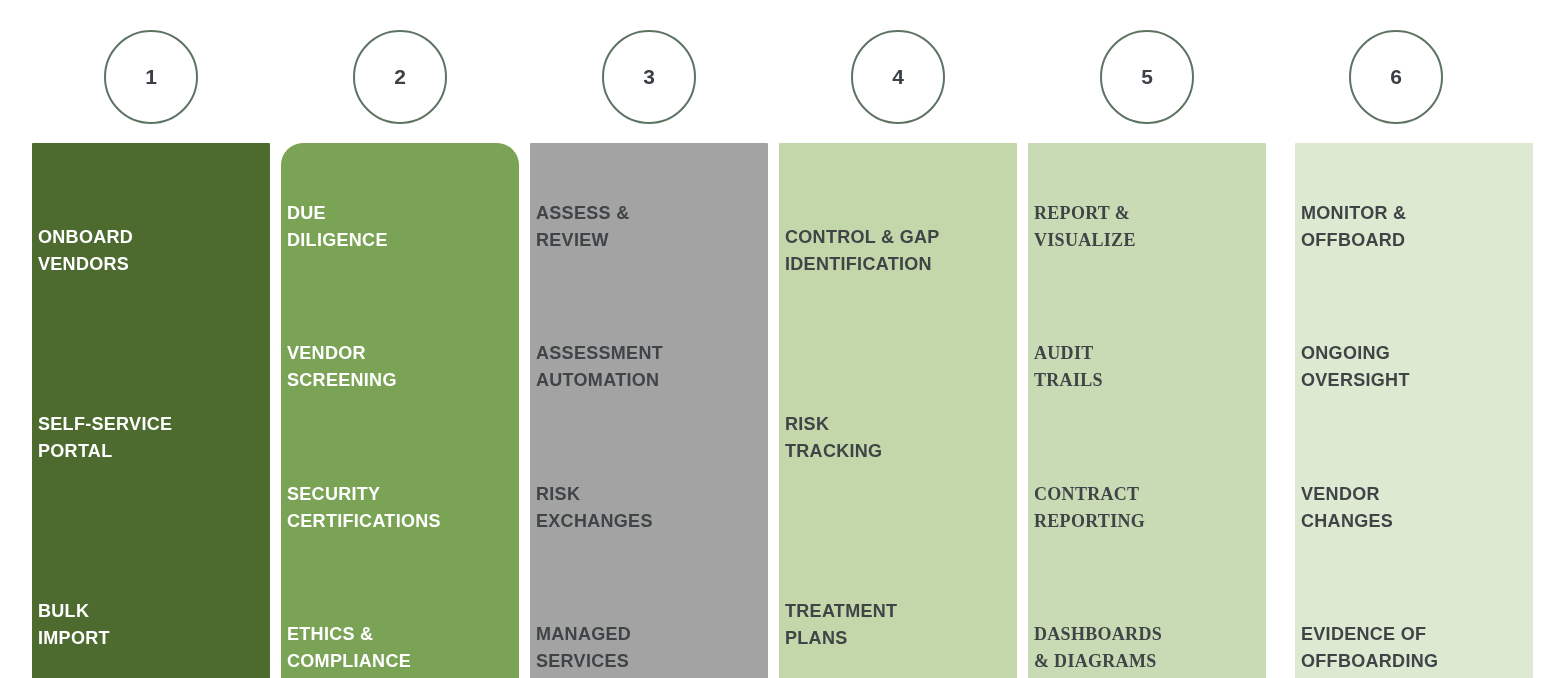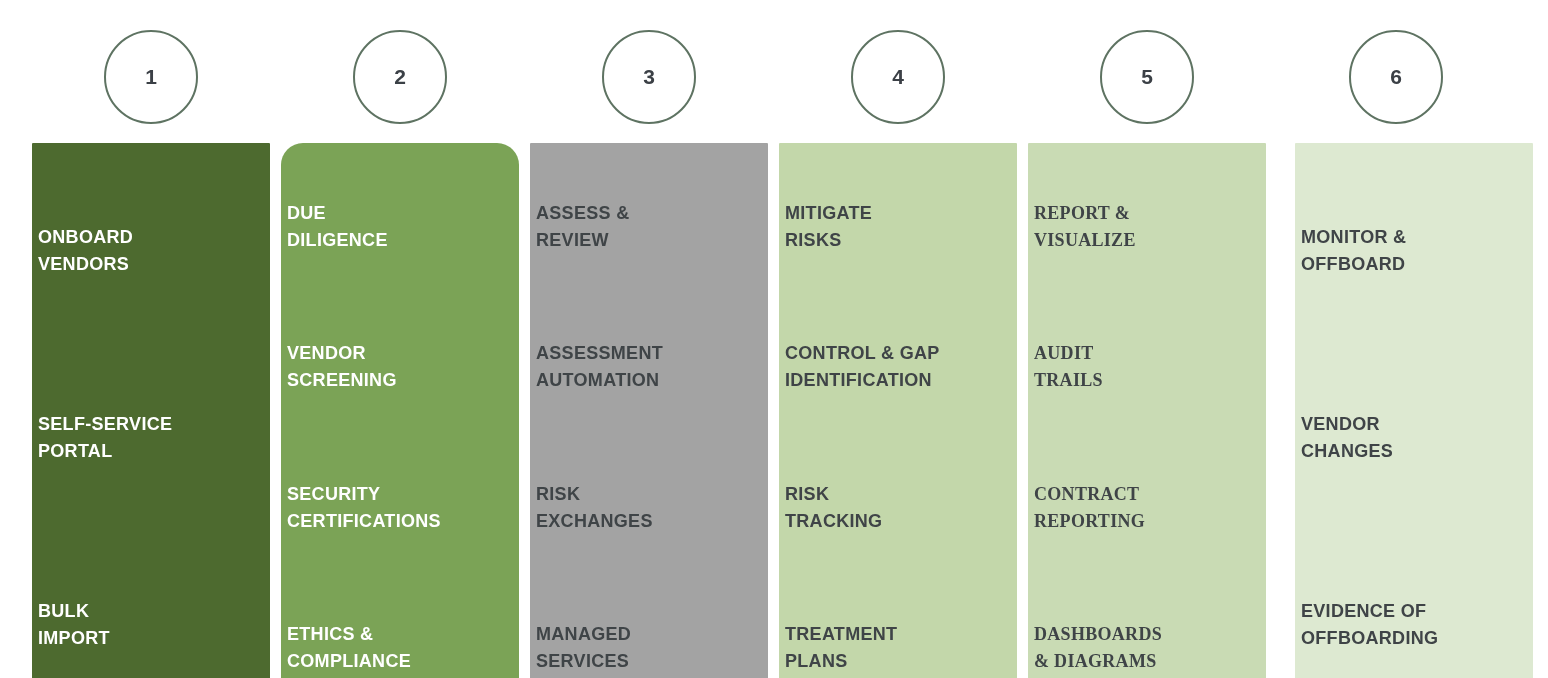--- a/index.html
+++ b/index.html
@@ -107,22 +107,20 @@
         <div class="step-cell">MANAGED
 SERVICES</div>
       </div>
     </div>
 
     <div class="step-col">
       <div class="step-circle">
         <span>4</span>
       </div>
       <div class="step-box" style="background-color: rgb(195, 215, 170); color: rgb(63, 68, 71);">
-        <div class="step-cell">MITIGATE
-RISKS</div>
         <div class="step-cell">CONTROL &amp; GAP
 IDENTIFICATION</div>
         <div class="step-cell">RISK
 TRACKING</div>
         <div class="step-cell">TREATMENT
 PLANS</div>
       </div>
     </div>
 
     <div class="step-col">
@@ -141,20 +139,22 @@
       </div>
     </div>
 
     <div class="step-col">
       <div class="step-circle">
         <span>6</span>
       </div>
       <div class="step-box" style="background-color: rgb(221, 233, 209); color: rgb(63, 68, 71); margin-left: 36px;">
         <div class="step-cell">MONITOR &amp;
 OFFBOARD</div>
+        <div class="step-cell">ONGOING
+OVERSIGHT</div>
         <div class="step-cell">VENDOR
 CHANGES</div>
         <div class="step-cell">EVIDENCE OF
 OFFBOARDING</div>
       </div>
     </div>
 
   </div>
 </div>
 

